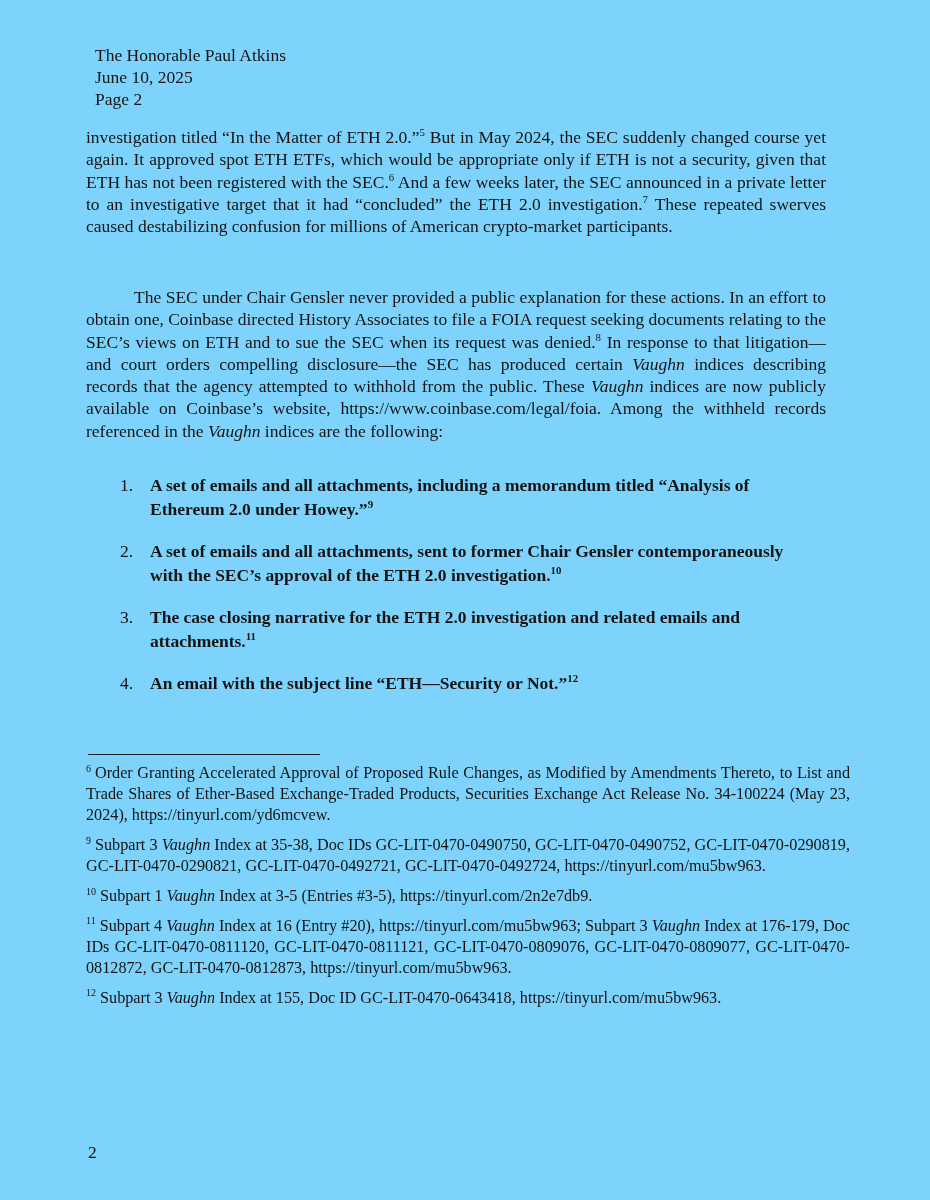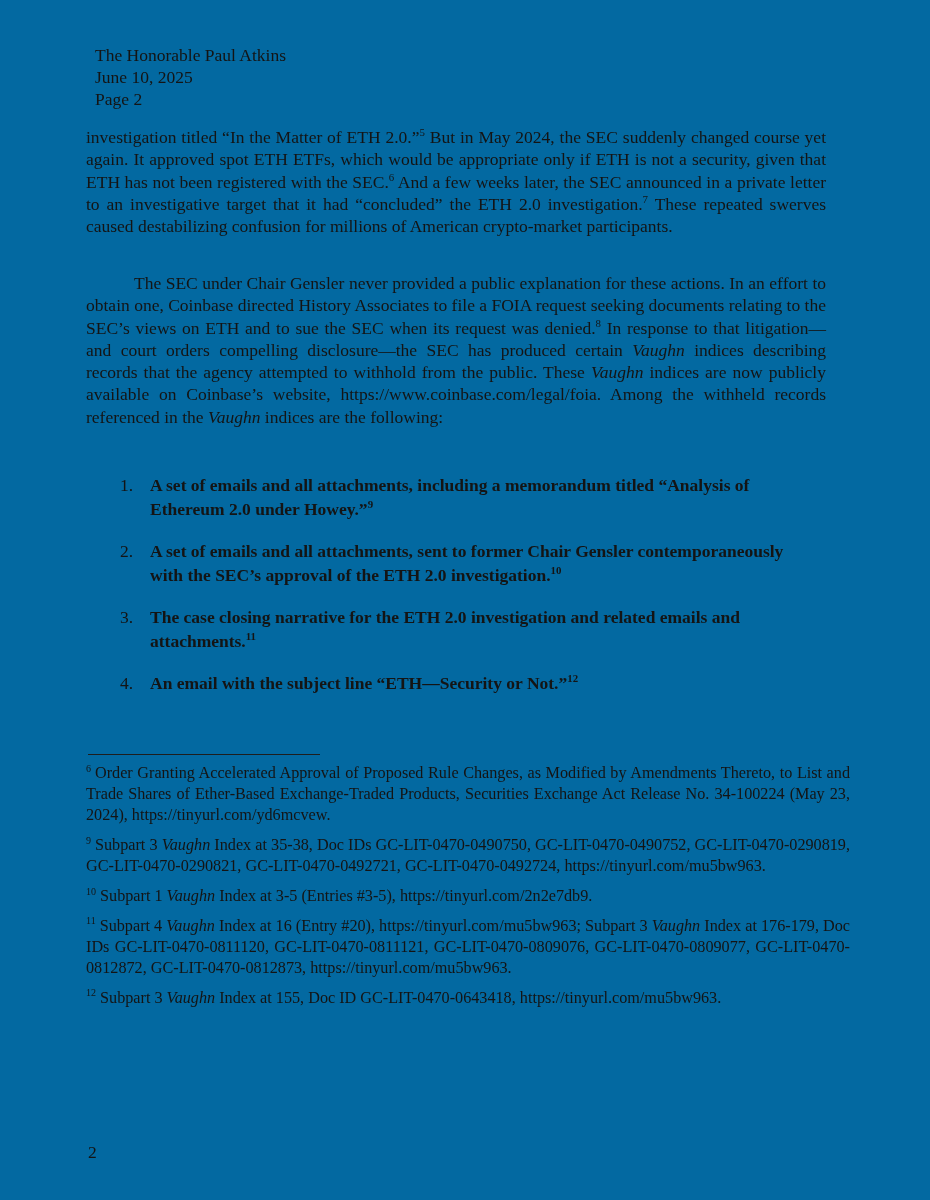--- a/index.html
+++ b/index.html
@@ -4,21 +4,21 @@
 <style>
   * { margin: 0; padding: 0; box-sizing: border-box; }
   html, body { background: #e8e8e8; }
   body { font-family: "Liberation Serif", serif; }
 
   .page {
     position: relative;
     width: 930px;
     height: 1200px;
     margin: 0 auto;
-    background: #0369a1;
+    background: #7dd3fc;
     color: #141414;
     overflow: hidden;
   }
 
   .letter-header {
     position: absolute;
     left: 95px;
     top: 44px;
     font-size: 17.5px;
     line-height: 22px;
@@ -26,21 +26,21 @@
 
   .body-para {
     position: absolute;
     left: 86px;
     width: 740px;
     font-size: 17.5px;
     line-height: 22.3px;
     text-align: justify;
   }
   .para-1 { top: 126px; }
-  .para-2 { top: 272px; text-indent: 48px; }
+  .para-2 { top: 286px; text-indent: 48px; }
 
   .numbered-list {
     position: absolute;
     left: 120px;
     top: 474px;
     width: 676px;
   }
   .list-item {
     display: flex;
     margin-bottom: 19px;

